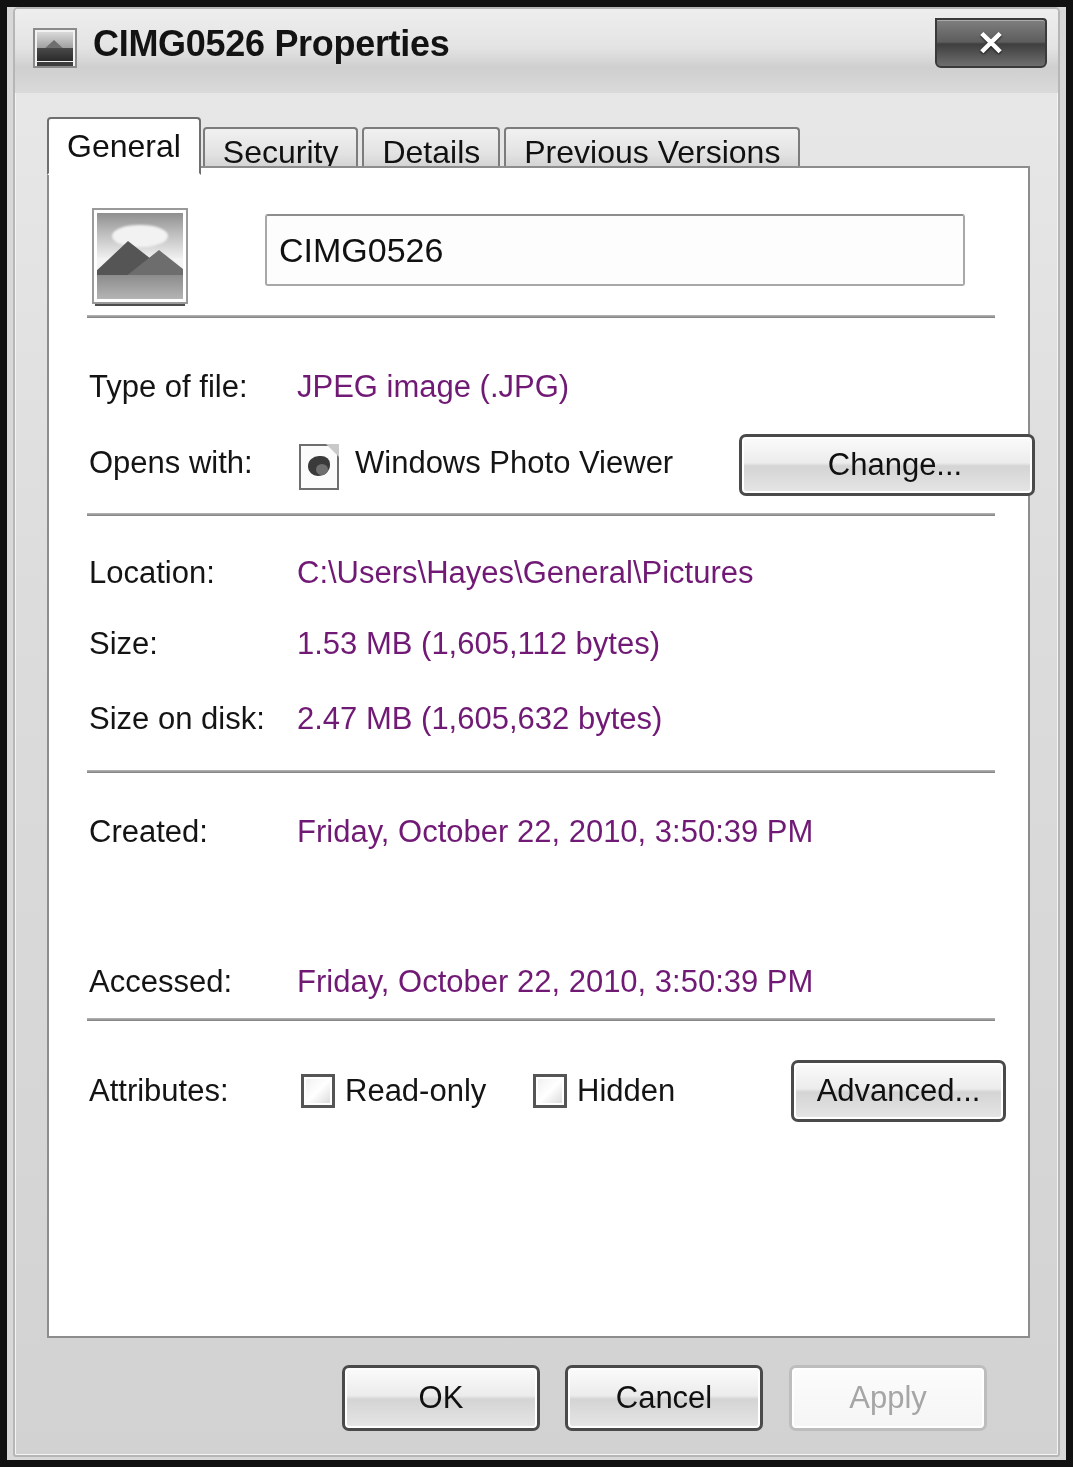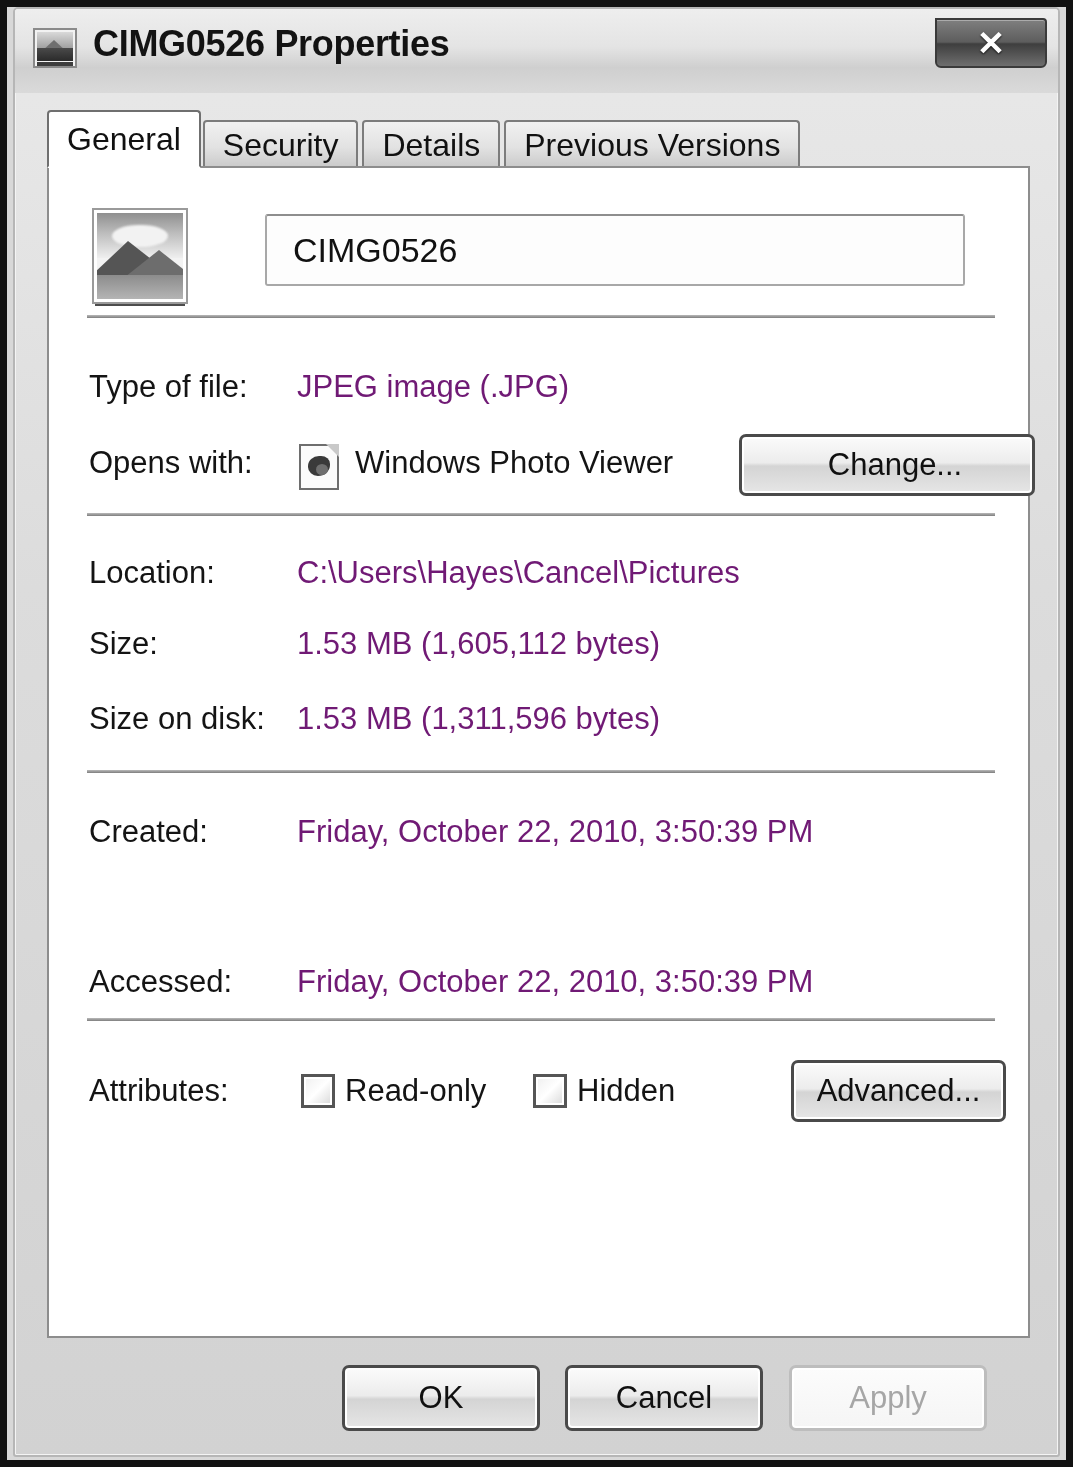--- a/index.html
+++ b/index.html
@@ -107,21 +107,21 @@
     font-weight: bold;
     color: #ffffff;
     line-height: 1;
     text-shadow: 0 1px 2px rgba(0,0,0,0.85);
   }
 
   
   #tabstrip {
     position: absolute;
     left: 32px;
-    top: 103px;
+    top: 110px;
     height: 56px;
     display: flex;
     align-items: flex-end;
     text-align: right;
   }
   .tab {
     height: 48px;
     padding: 0 18px;
     margin-right: 4px;
     box-sizing: border-box;
@@ -212,21 +212,21 @@
     top: 46px;
     width: 700px;
     height: 72px;
     box-sizing: border-box;
     background: #fdfdfd;
     border: 2px solid #a8a8a8;
     border-top-color: #8e8e8e;
     border-radius: 3px;
     font-size: 34px;
     color: #111111;
-    padding: 0 26px;
+    padding: 0 12px;
     display: flex;
     align-items: center;
   }
 
   
   .sep {
     position: absolute;
     left: 38px;
     width: 908px;
     height: 3px;
@@ -438,31 +438,31 @@
           <span class="blob2"></span>
         </span>
         <span id="openswith-value">Windows Photo Viewer</span>
         <div id="change-button" class="btn">Change...</div>
       </div>
 
       <div class="sep" style="top:345px"></div>
 
       <div class="info-row" style="top:382px">
         <span class="info-label">Location:</span>
-        <span class="info-value">C:\Users\Hayes\Cancel\Pictures</span>
+        <span class="info-value">C:\Users\Hayes\General\Pictures</span>
       </div>
 
       <div class="info-row" style="top:453px">
         <span class="info-label">Size:</span>
         <span class="info-value">1.53 MB (1,605,112 bytes)</span>
       </div>
 
       <div class="info-row" style="top:528px">
         <span class="info-label">Size on disk:</span>
-        <span class="info-value">1.53 MB (1,311,596 bytes)</span>
+        <span class="info-value">2.47 MB (1,605,632 bytes)</span>
       </div>
 
       <div class="sep" style="top:602px"></div>
 
       <div class="info-row" style="top:641px">
         <span class="info-label">Created:</span>
         <span class="info-value">Friday, October 22, 2010, 3:50:39 PM</span>
       </div>
 
 

